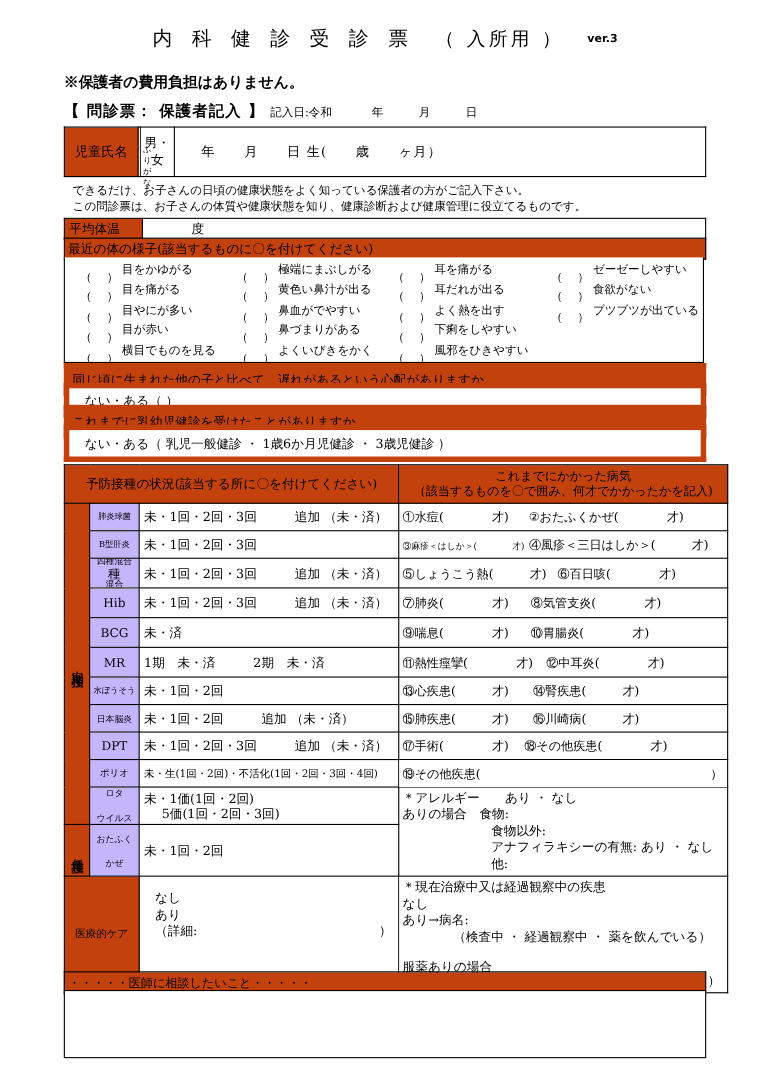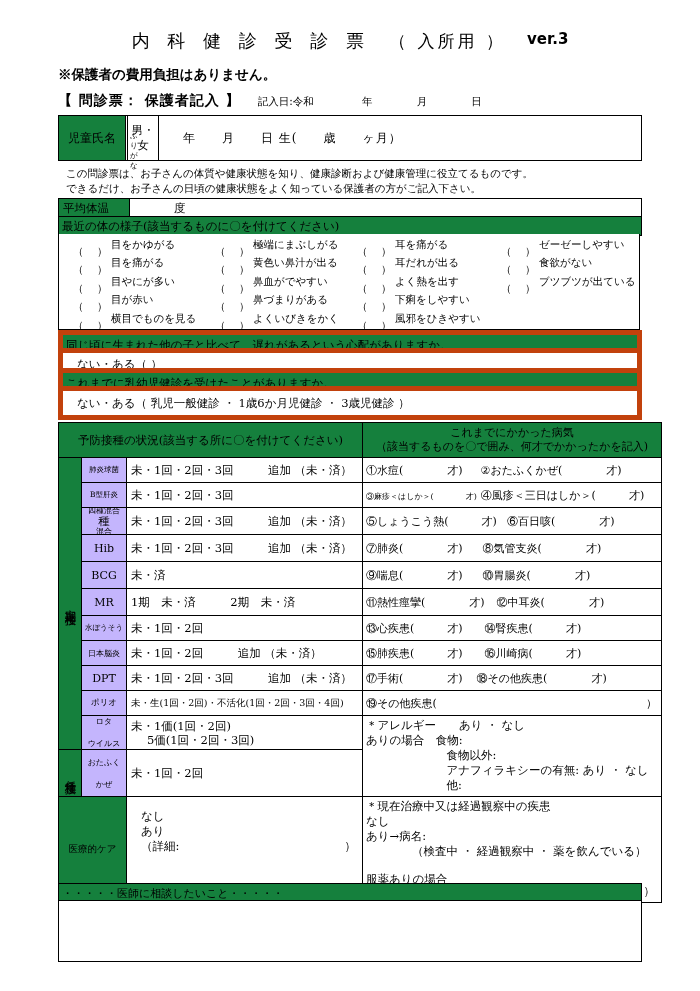--- a/index.html
+++ b/index.html
@@ -16,45 +16,45 @@
   }
   .doc-title{
     display:inline-block;font-size:18px;letter-spacing:6px;font-weight:500;
     font-family:"DejaVu Serif","Liberation Serif",serif;
   }
   .doc-sub{
     display:inline-block;font-size:17px;letter-spacing:3px;margin-left:14px;
     font-family:"DejaVu Serif","Liberation Serif",serif;
   }
   .doc-ver{
-    display:inline-block;font-size:15px;margin-left:16px;vertical-align:3px;
+    display:inline-block;font-size:10px;margin-left:16px;vertical-align:3px;
     font-family:"DejaVu Sans","Liberation Sans",sans-serif;font-weight:bold;margin-top:12px;
   }
 
   .notice{
     position:absolute;left:58px;top:66px;font-size:13.5px;font-weight:bold;
     font-family:"DejaVu Serif","Liberation Serif",serif;
     text-align:right;
   }
   .qline{position:absolute;left:58px;top:90px;white-space:nowrap;}
   .qline .strong{
     font-size:14px;font-weight:bold;letter-spacing:1px;
     font-family:"DejaVu Serif","Liberation Serif",serif;
   }
   .qline .date{
-    font-size:10.5px;margin-left:12px;
+    font-size:10.5px;margin-left:0;
     font-family:"DejaVu Serif","Liberation Serif",serif;
   }
   .qline .sp{display:inline-block;width:26px;}
   .qline .sp2{display:inline-block;width:22px;}
 
   
   .tbl{position:absolute;border-collapse:collapse;font-family:"DejaVu Serif","Liberation Serif",serif;}
   .tbl td{border:1px solid #000;padding:0;vertical-align:middle;}
-  .gray{background:#15803d;}
+  .gray{background:#c2410c;}
   .white{background:#fff;}
 
   
   #name-table{left:58px;top:115px;width:584px;}
   #name-table td{height:44px;}
   .lbl-name{width:66px;text-align:center;font-size:12px;}
   .furi{
     position:relative;height:44px;
   }
   .furi span{position:absolute;left:4px;top:15px;font-size:7.5px;}
@@ -163,22 +163,22 @@
       </td>
       <td class="white sexcell">男・女</td>
       <td class="white birth">
         <i>年</i><span class="bsp"></span><i>月</i><span class="bsp"></span><i>日 生(</i><span class="bsp"></span><i>歳</i><span class="bsp"></span><i>ヶ月）</i>
       </td>
     </tr>
   </tbody>
     </table>
 
   <div class="intro">
+    <div>できるだけ、お子さんの日頃の健康状態をよく知っている保護者の方がご記入下さい。</div>
     <div>この問診票は、お子さんの体質や健康状態を知り、健康診断および健康管理に役立てるものです。</div>
-    <div>できるだけ、お子さんの日頃の健康状態をよく知っている保護者の方がご記入下さい。</div>
   </div>
 
   <table class="tbl" id="temp-table">
     <tbody>
         <tr>
       <td class="gray t-lbl">平均体温</td>
       <td class="white t-val">度</td>
     </tr>
   </tbody>
     </table>

